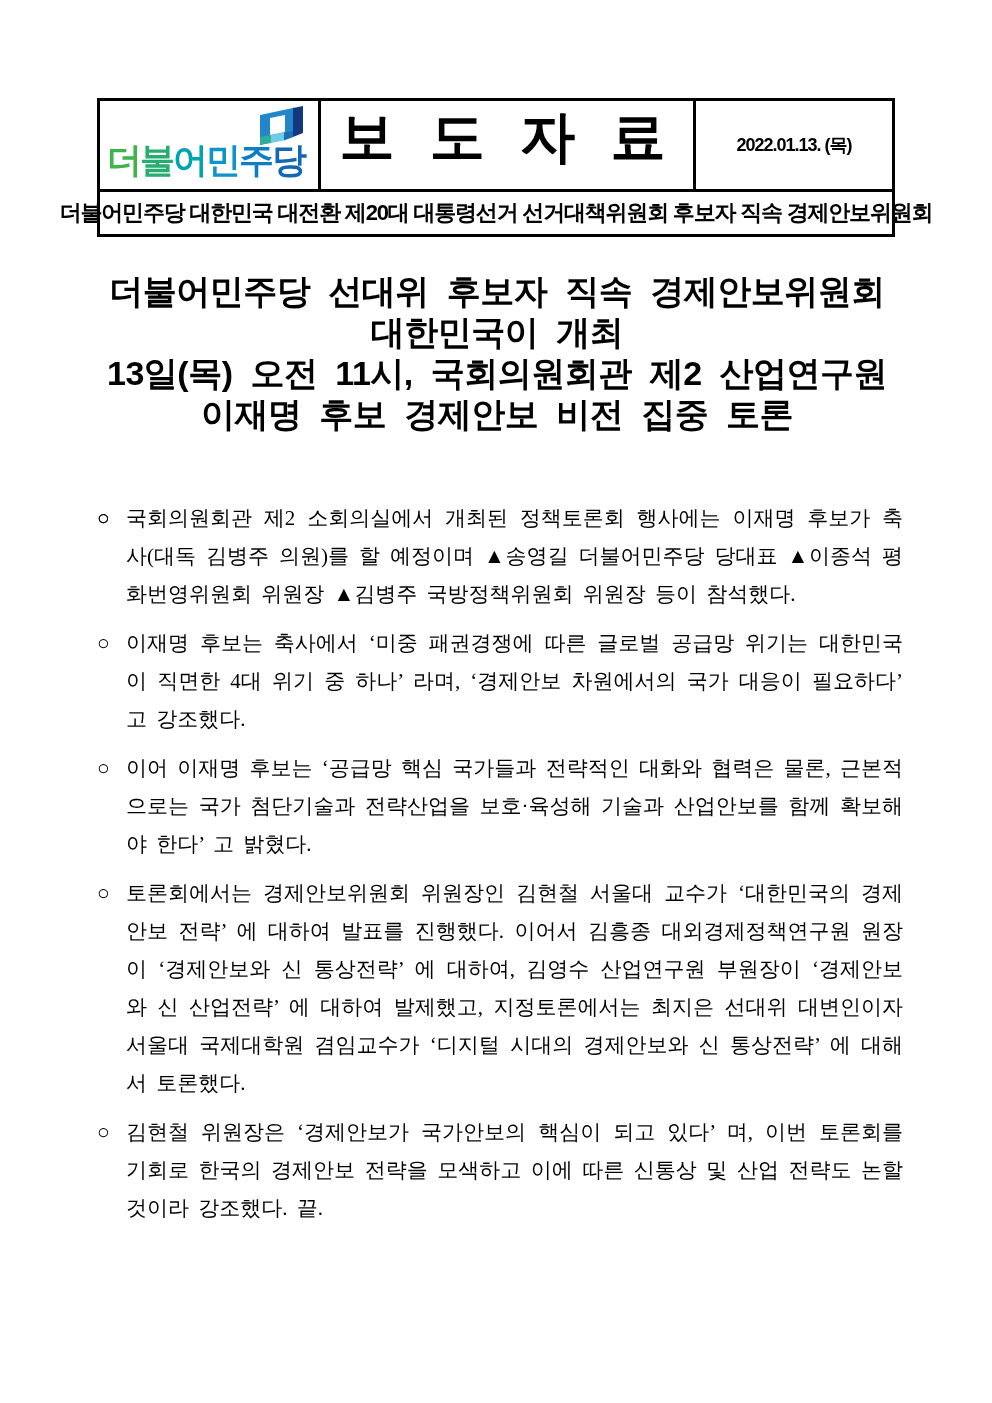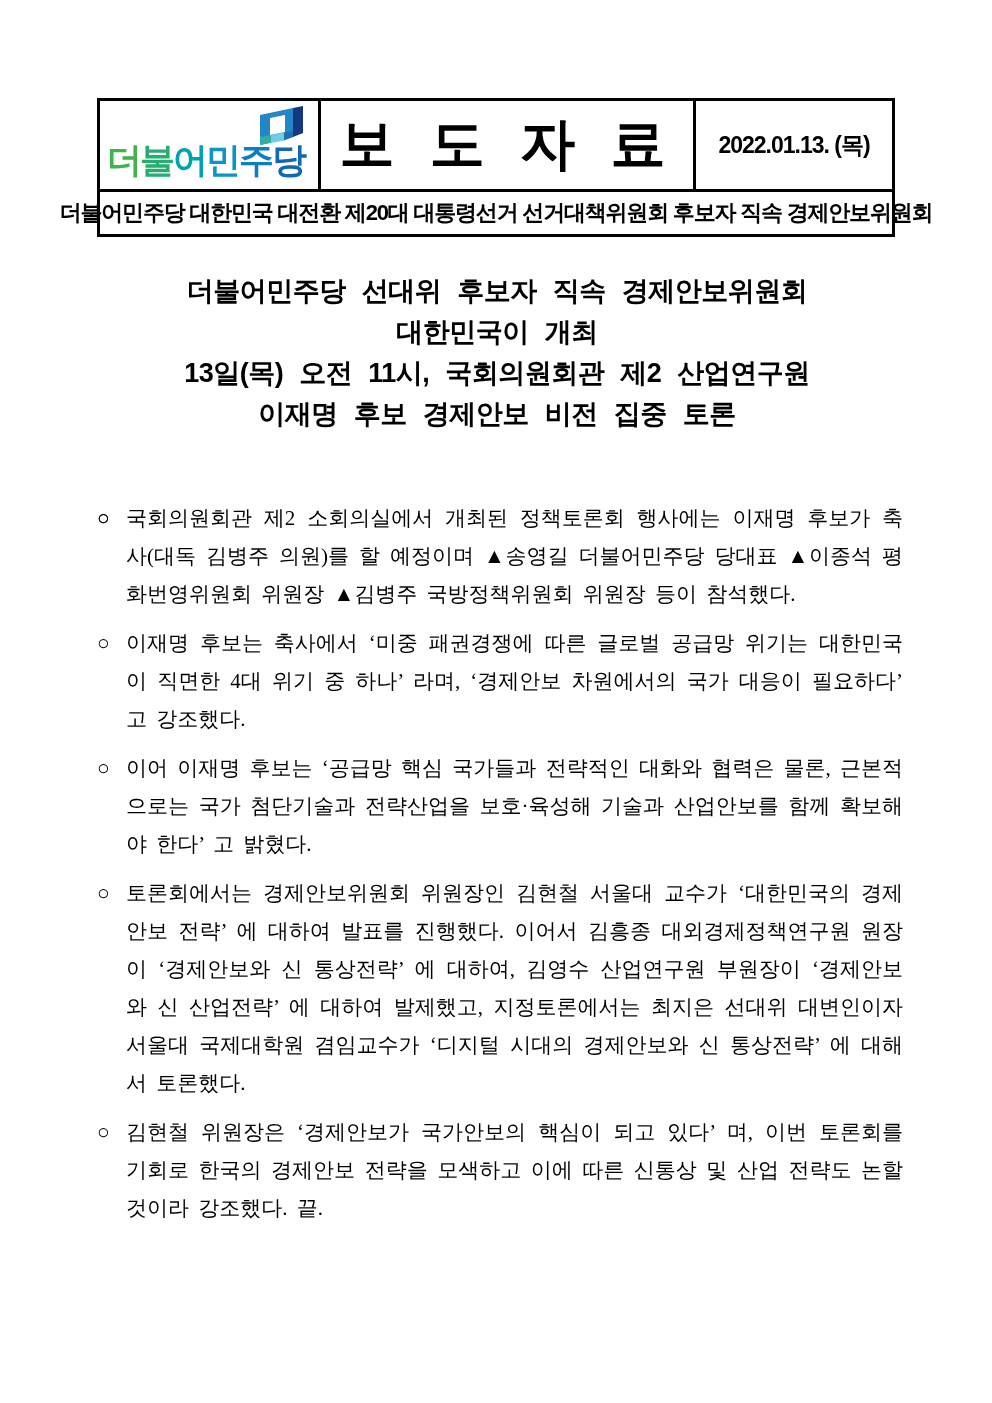--- a/index.html
+++ b/index.html
@@ -14,35 +14,35 @@
 
   
   .hdr { width: 798px; border: 3px solid #000; box-sizing: border-box; font-family: "Liberation Sans", sans-serif; }
   .hdr-top { display: flex; height: 88px; border-bottom: 3px solid #000; }
   .logo-cell { width: 221px; border-right: 3px solid #000; position: relative; box-sizing: border-box; }
   .logo-text {
     position: absolute; left: 7px; bottom: 5px;
     font-size: 35px; font-weight: 900; letter-spacing: -2px; white-space: nowrap;
   }
   .flag { position: absolute; right: 13px; top: 5px; }
-  .title-cell { flex: 1; border-right: 3px solid #000; display: flex; align-items: center; justify-content: center; box-sizing: border-box; }
+  .title-cell { flex: 1; border-right: 3px solid #000; display: flex; align-items: flex-start; justify-content: center; box-sizing: border-box; }
   .press-title {
     font-size: 55px; font-weight: 900; letter-spacing: 9px; word-spacing: 2px;
     white-space: nowrap; transform: scaleY(1.02);
   }
   .date-cell { width: 196px; display: flex; align-items: center; justify-content: center; }
-  .date-text { font-size: 23px; font-weight: 800; letter-spacing: -1px; white-space: nowrap; }
+  .date-text { font-size: 18px; font-weight: 800; letter-spacing: -1px; white-space: nowrap; }
   .hdr-sub { height: 42px; display: flex; align-items: center; justify-content: center; }
   .sub-text { font-size: 22px; font-weight: 600; letter-spacing: -1.2px; white-space: nowrap; }
 
   
   .headline {
     margin-top: 34px; text-align: center;
     font-family: "Liberation Sans", sans-serif;
-    font-size: 27px; font-weight: 800; line-height: 41px;
+    font-size: 34px; font-weight: 800; line-height: 41px;
     letter-spacing: -0.5px; word-spacing: 9px;
   }
 
   
   .body-text { margin-top: 64px; width: 806px; font-size: 21px; line-height: 38px; text-align: justify; word-spacing: 4px; }
   .para { position: relative; padding-left: 29px; margin-bottom: 11px; box-sizing: border-box; }
   .bullet { position: absolute; left: 0; top: 0; font-size: 21px; }
 </style>
 </head>
 <body>

